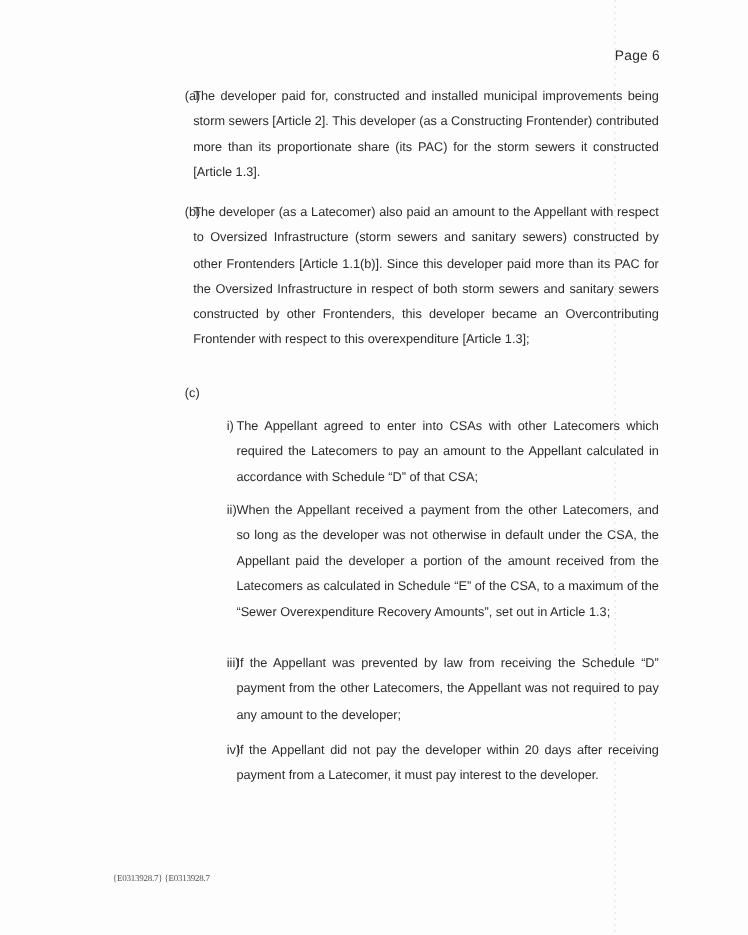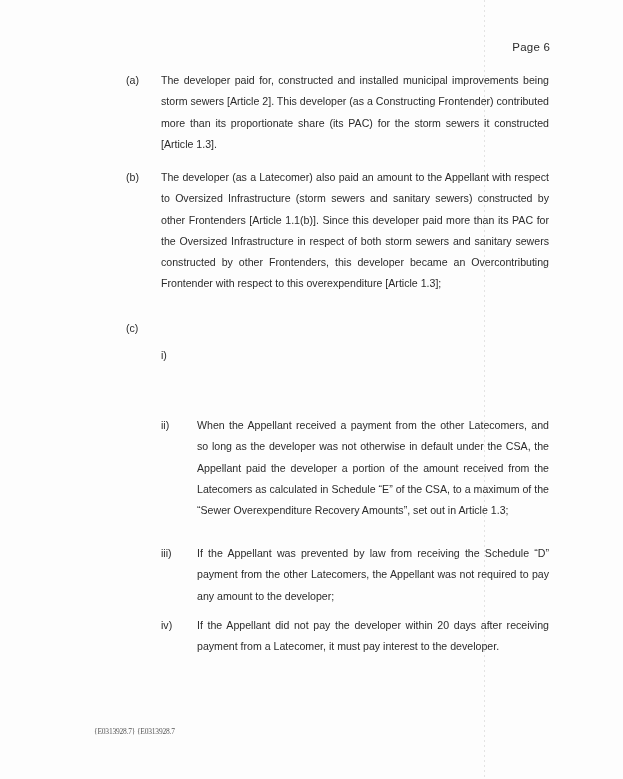--- a/index.html
+++ b/index.html
@@ -14,20 +14,21 @@
       overflow: hidden;
       font-family: "Liberation Sans", "DejaVu Sans", sans-serif;
       color: #2b2b2b;
     }
     .page {
       position: absolute;
       left: 0; top: 0;
       width: 497px;
       height: 779px;
       background: #fdfdfd;
+      padding-left: 28px;
     }
     .right-edge {
       position: absolute;
       top: 0;
       right: 12px;
       width: 1px;
       height: 779px;
       background-image: linear-gradient(to bottom, #c8c8c8 40%, transparent 40%);
       background-size: 1px 5px;
       opacity: 0.5;
@@ -101,20 +102,21 @@
   </div>
   <div class="item text" style="top:167px;">The developer (as a Latecomer) also paid an amount to the Appellant with respect to Oversized Infrastructure (storm sewers and sanitary sewers) constructed by other Frontenders [Article 1.1(b)].  Since this developer paid more than its PAC for the Oversized Infrastructure in respect of both storm sewers and sanitary sewers constructed by other Frontenders, this developer became an Overcontributing Frontender with respect to this overexpenditure [Article 1.3];</div>
 
   <div class="item" style="top:318px;">
     <span class="label">(c)</span>
   </div>
 
   <div class="item" style="top:345px;">
     <span class="sublabel">i)</span>
   </div>
+  <div class="item subtext" style="top:345px;">The Appellant agreed to enter into CSAs with other Latecomers which required the Latecomers to pay an amount to the Appellant calculated in accordance with Schedule “D” of that CSA;</div>
 
   <div class="item" style="top:415px;">
     <span class="sublabel">ii)</span>
   </div>
   <div class="item subtext" style="top:415px;">When the Appellant received a payment from the other Latecomers, and so long as the developer was not otherwise in default under the CSA, the Appellant paid the developer a portion of the amount received from the Latecomers as calculated in Schedule “E” of the CSA, to a maximum of the “Sewer Overexpenditure Recovery Amounts”, set out in Article 1.3;</div>
 
   <div class="item" style="top:543px;">
     <span class="sublabel">iii)</span>
   </div>
   <div class="item subtext" style="top:543px;">If the Appellant was prevented by law from receiving the Schedule “D” payment from the other Latecomers, the Appellant was not required to pay any amount to the developer;</div>

